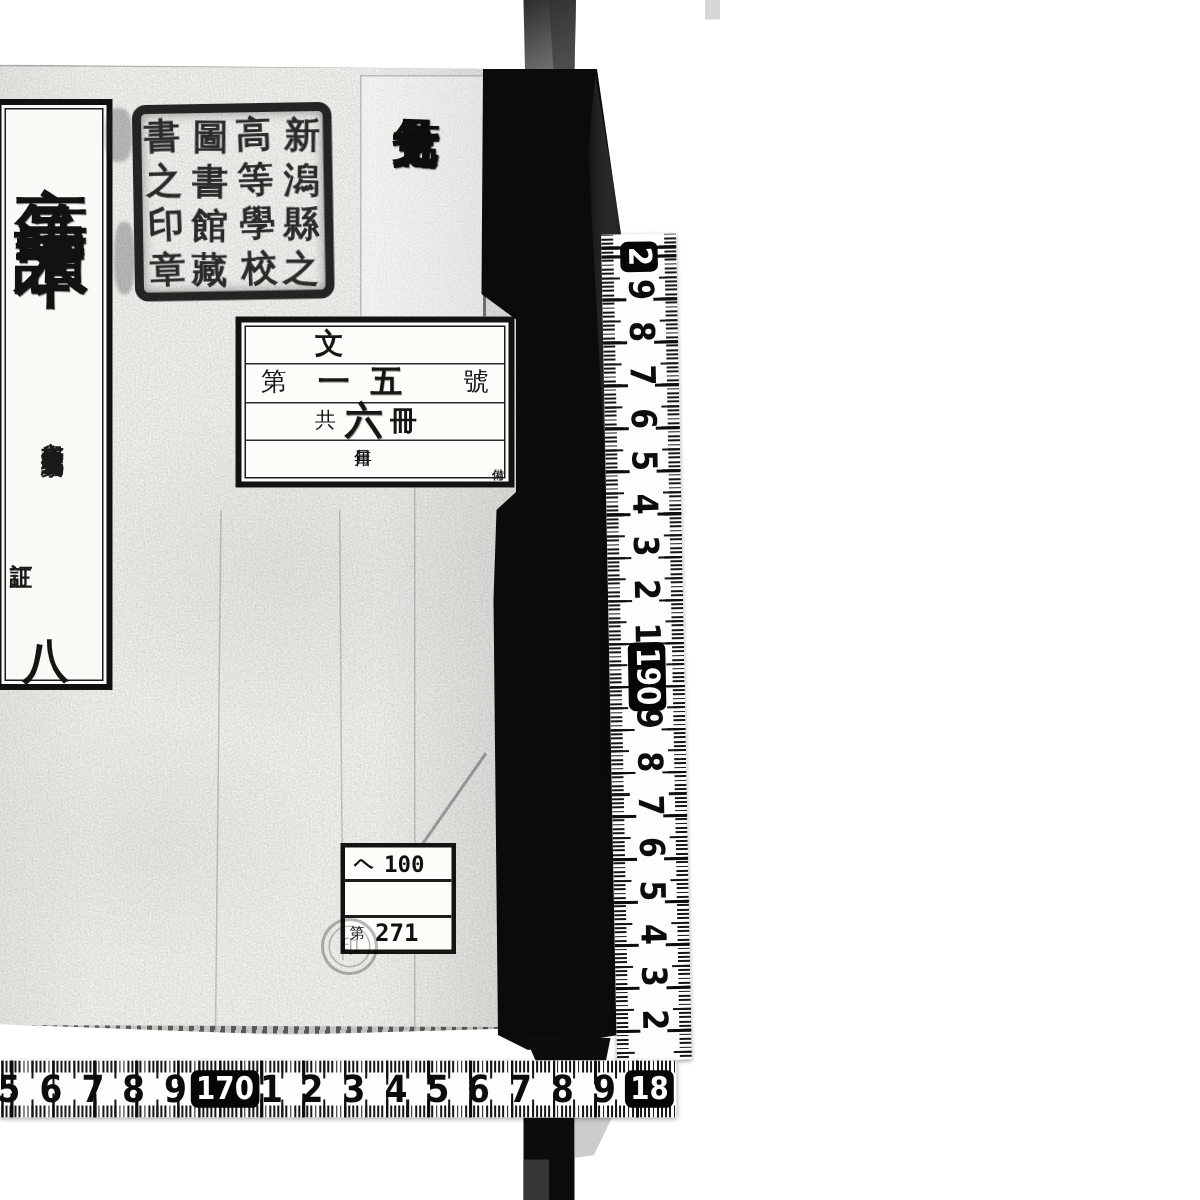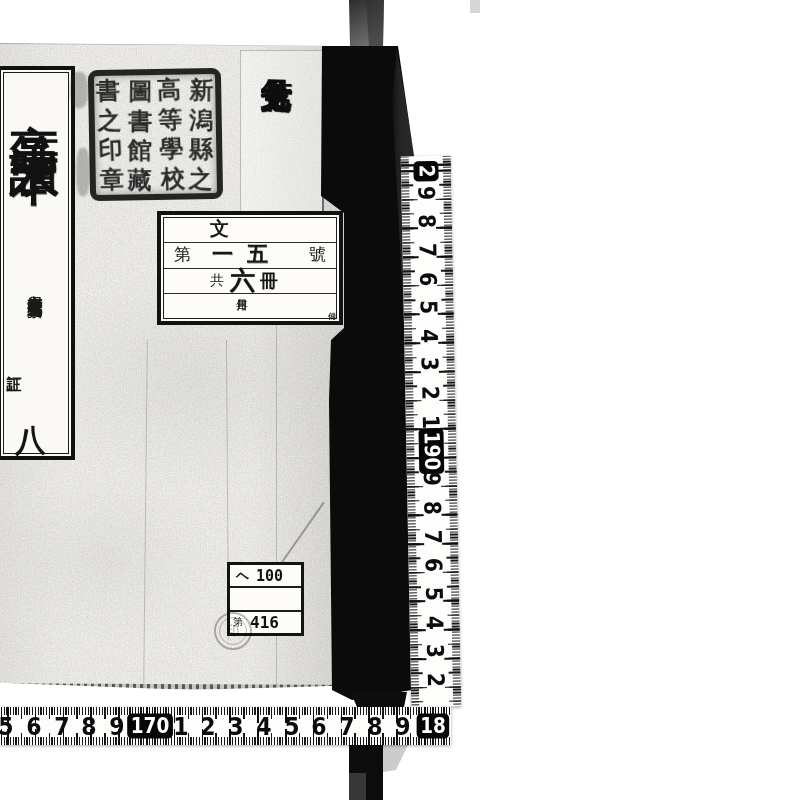--- a/index.html
+++ b/index.html
@@ -202,21 +202,21 @@
     </div>
 
     <div id="call-label">
       <div class="call-row">
         <span class="cl1-a">ヘ</span>
         <span class="cl1-b">100</span>
       </div>
       <div class="call-row"></div>
       <div class="call-row">
         <span class="cl3-a">第</span>
-        <span class="cl3-b">416</span>
+        <span class="cl3-b">271</span>
       </div>
     </div>
     <div id="round-stamp">
       <i>印</i>
     </div>
   </div>
 
   <svg id="spine-svg" width="800" height="800">
     <defs>
       <linearGradient id="tabGrad" x1="0" y1="0" x2="0.4" y2="1">

